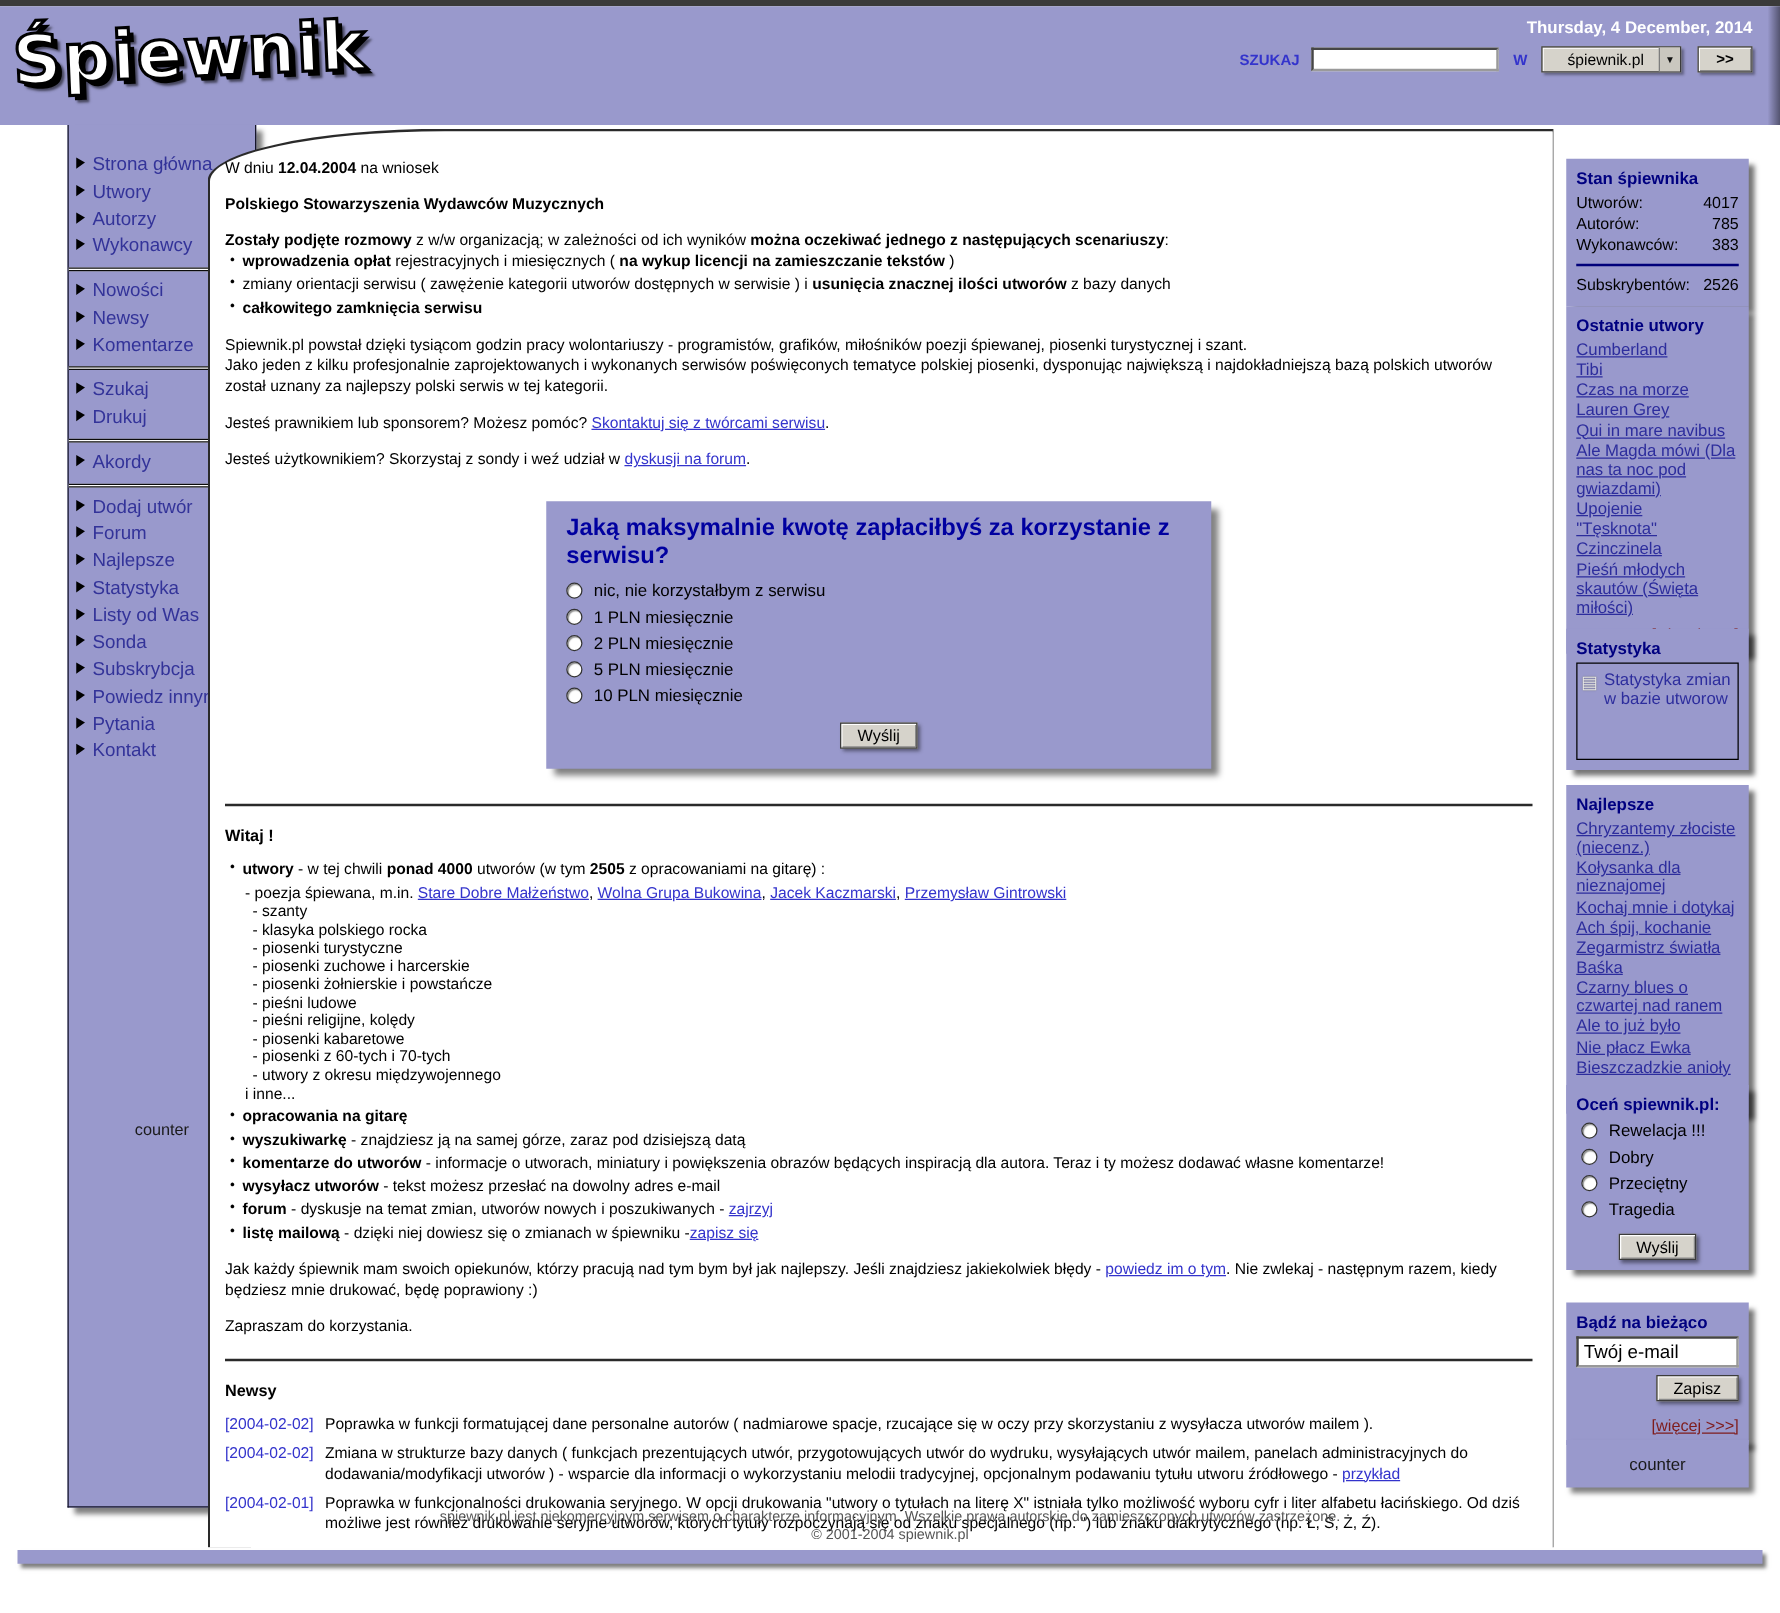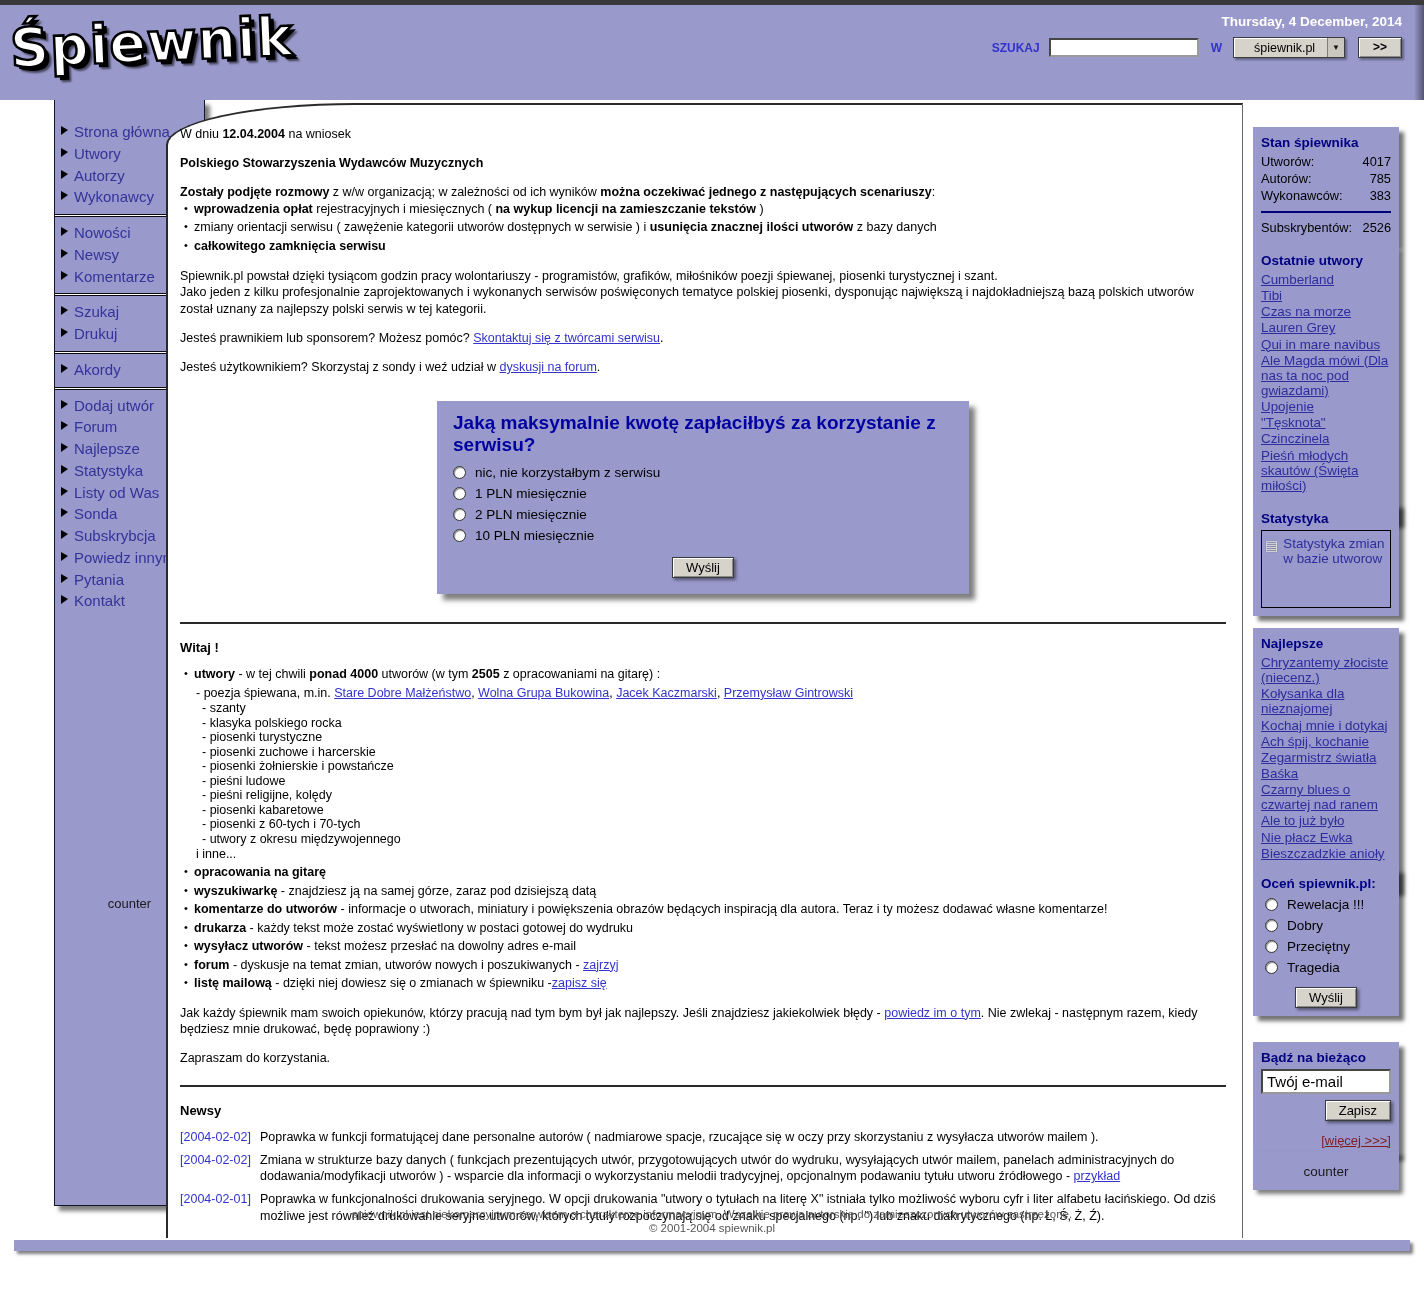--- a/index.html
+++ b/index.html
@@ -172,20 +172,24 @@
       <div class="optrow">
           <span class="radio"></span>
           <span>1 PLN miesięcznie</span>
         </div>
       <div class="optrow">
           <span class="radio"></span>
           <span>2 PLN miesięcznie</span>
         </div>
       <div class="optrow">
           <span class="radio"></span>
+          <span>5 PLN miesięcznie</span>
+        </div>
+      <div class="optrow">
+          <span class="radio"></span>
           <span>10 PLN miesięcznie</span>
         </div>
       <div class="submitrow"><span class="btn3d">Wyślij</span></div>
     </div>
 
     <div class="hrline"></div>
 
     <div class="welcome-h">Witaj !</div>
     <div class="feat"><b>utwory</b><span> - w tej chwili </span><b>ponad 4000</b><span> utworów (w tym </span><b>2505</b><span> z opracowaniami na gitarę) :</span></div>
     <div class="genre-first"><span>- poezja śpiewana, m.in. </span><a class="clink">Stare Dobre Małżeństwo</a><span>, </span><a class="clink">Wolna Grupa Bukowina</a><span>, </span><a class="clink">Jacek Kaczmarski</a><span>, </span><a class="clink">Przemysław Gintrowski</a></div>
@@ -196,21 +200,20 @@
     <div class="genre-item">- piosenki żołnierskie i powstańcze</div>
     <div class="genre-item">- pieśni ludowe</div>
     <div class="genre-item">- pieśni religijne, kolędy</div>
     <div class="genre-item">- piosenki kabaretowe</div>
     <div class="genre-item">- piosenki z 60-tych i 70-tych</div>
     <div class="genre-item">- utwory z okresu międzywojennego</div>
     <div class="inne">i inne...</div>
     <div class="feat"><b>opracowania na gitarę</b><span></span></div>
     <div class="feat"><b>wyszukiwarkę</b><span> - znajdziesz ją na samej górze, zaraz pod dzisiejszą datą</span></div>
     <div class="feat"><b>komentarze do utworów</b><span> - informacje o utworach, miniatury i powiększenia obrazów będących inspiracją dla autora. Teraz i ty możesz dodawać własne komentarze!</span></div>
-    <div class="feat"><b>drukarza</b><span> - każdy tekst może zostać wyświetlony w postaci gotowej do wydruku</span></div>
     <div class="feat"><b>wysyłacz utworów</b><span> - tekst możesz przesłać na dowolny adres e-mail</span></div>
     <div class="feat"><b>forum</b><span> - dyskusje na temat zmian, utworów nowych i poszukiwanych - </span><a class="clink">zajrzyj</a></div>
     <div class="feat" style="margin-bottom:13px;"><b>listę mailową</b><span> - dzięki niej dowiesz się o zmianach w śpiewniku -</span><a class="clink">zapisz się</a></div>
     <div class="para"><span>Jak każdy śpiewnik mam swoich opiekunów, którzy pracują nad tym bym był jak najlepszy. Jeśli znajdziesz jakiekolwiek błędy - </span><a class="clink">powiedz im o tym</a><span>. Nie zwlekaj - następnym razem, kiedy będziesz mnie drukować, będę poprawiony :)</span></div>
     <div class="para" style="margin-bottom:18px;">Zapraszam do korzystania.</div>
 
     <div class="hrline"></div>
 
     <div class="news-h">Newsy</div>
     <div class="news-item">

